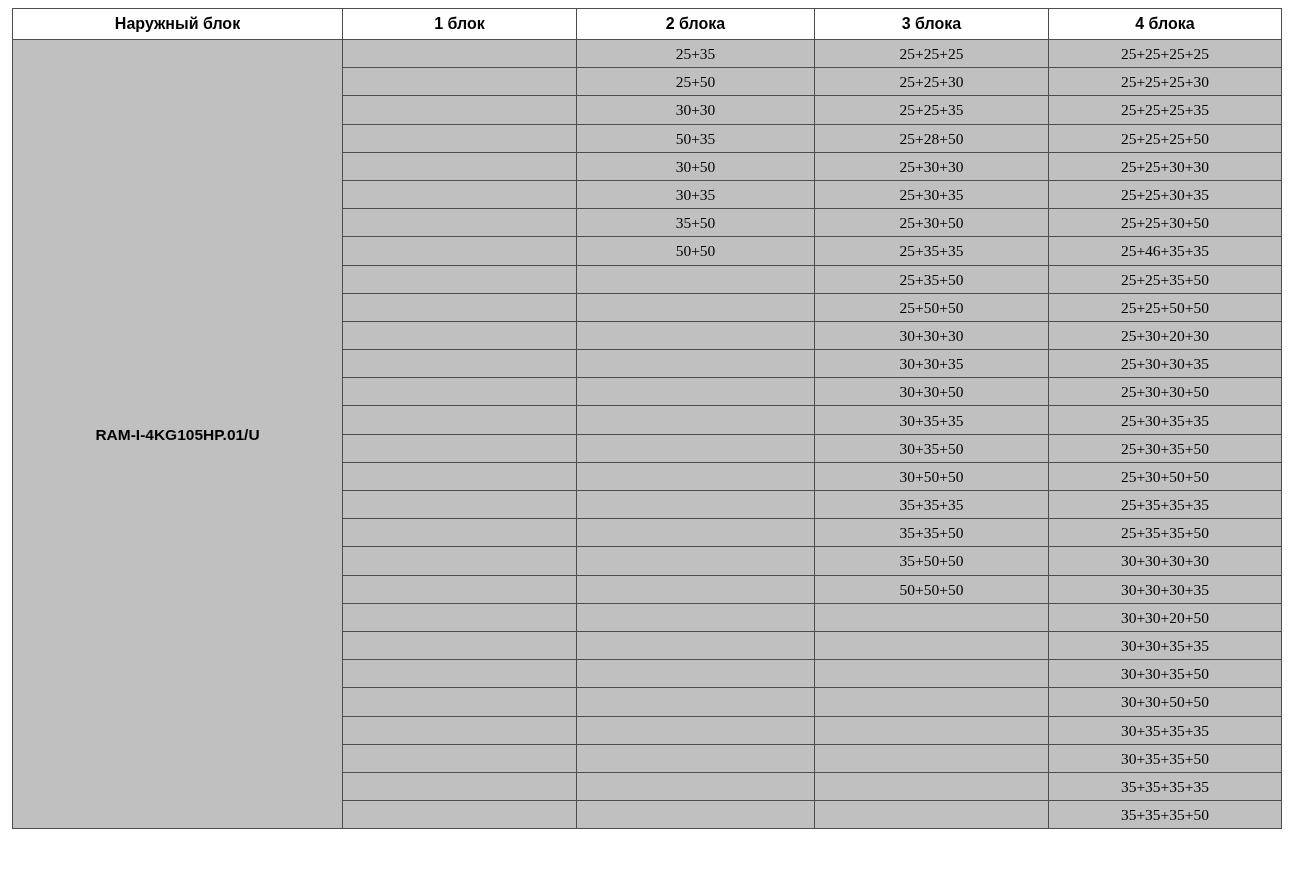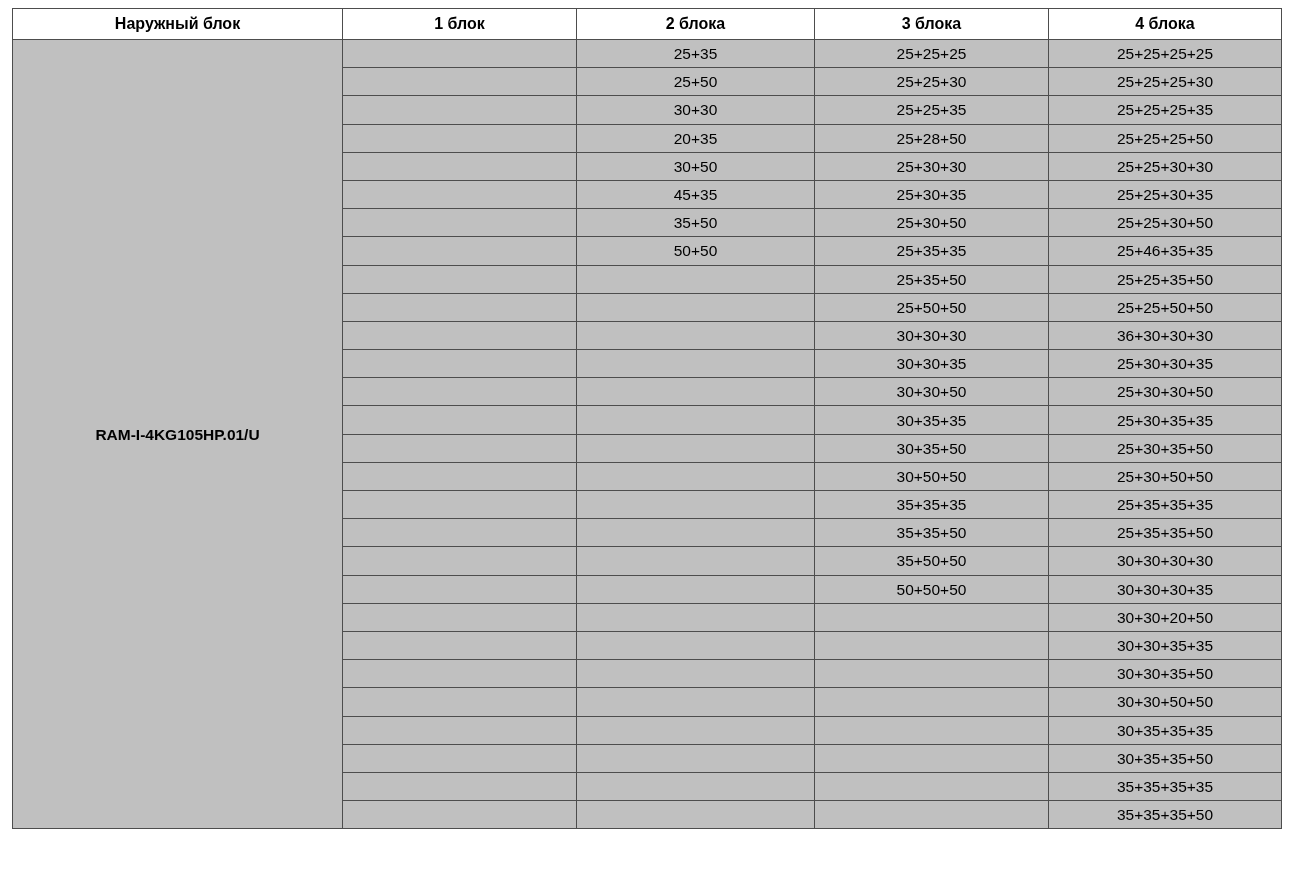--- a/index.html
+++ b/index.html
@@ -43,20 +43,21 @@
     font-size: 16px;
   }
   td.model-cell {
     font-size: 16px;
     font-weight: bold;
     background: #c0c0c0;
   }
   td.data-cell {
     background: #c0c0c0;
     font-weight: normal;
+    font-family: Liberation Serif, serif;
   }
   td.empty-cell {
     background: #c0c0c0;
   }
   col.c-model { width: 330px; }
   col.c-one   { width: 234px; }
   col.c-two   { width: 238px; }
   col.c-three { width: 234px; }
   col.c-four  { width: 233px; }
 </style>
@@ -96,33 +97,33 @@
           <td class="data-cell">25+25+25+30</td>
         </tr>
         <tr>
           <td class="empty-cell"></td>
           <td class="data-cell">30+30</td>
           <td class="data-cell">25+25+35</td>
           <td class="data-cell">25+25+25+35</td>
         </tr>
         <tr>
           <td class="empty-cell"></td>
-          <td class="data-cell">20+35</td>
+          <td class="data-cell">50+35</td>
           <td class="data-cell">25+28+50</td>
           <td class="data-cell">25+25+25+50</td>
         </tr>
         <tr>
           <td class="empty-cell"></td>
           <td class="data-cell">30+50</td>
           <td class="data-cell">25+30+30</td>
           <td class="data-cell">25+25+30+30</td>
         </tr>
         <tr>
           <td class="empty-cell"></td>
-          <td class="data-cell">45+35</td>
+          <td class="data-cell">30+35</td>
           <td class="data-cell">25+30+35</td>
           <td class="data-cell">25+25+30+35</td>
         </tr>
         <tr>
           <td class="empty-cell"></td>
           <td class="data-cell">35+50</td>
           <td class="data-cell">25+30+50</td>
           <td class="data-cell">25+25+30+50</td>
         </tr>
         <tr>
@@ -140,21 +141,21 @@
         <tr>
           <td class="empty-cell"></td>
           <td class="empty-cell"></td>
           <td class="data-cell">25+50+50</td>
           <td class="data-cell">25+25+50+50</td>
         </tr>
         <tr>
           <td class="empty-cell"></td>
           <td class="empty-cell"></td>
           <td class="data-cell">30+30+30</td>
-          <td class="data-cell">36+30+30+30</td>
+          <td class="data-cell">25+30+20+30</td>
         </tr>
         <tr>
           <td class="empty-cell"></td>
           <td class="empty-cell"></td>
           <td class="data-cell">30+30+35</td>
           <td class="data-cell">25+30+30+35</td>
         </tr>
         <tr>
           <td class="empty-cell"></td>
           <td class="empty-cell"></td>

